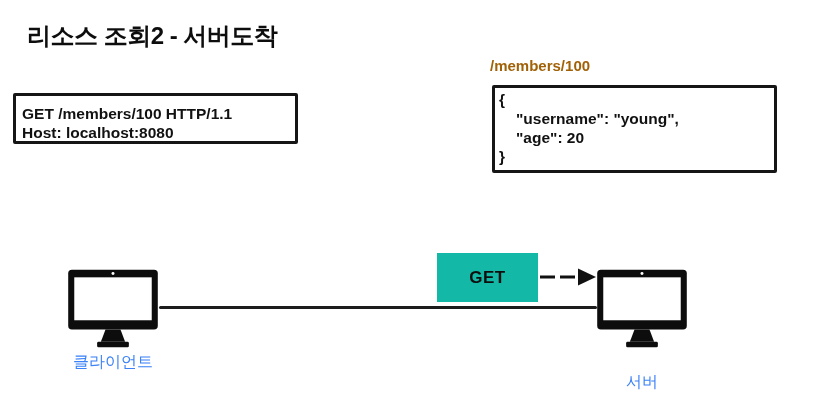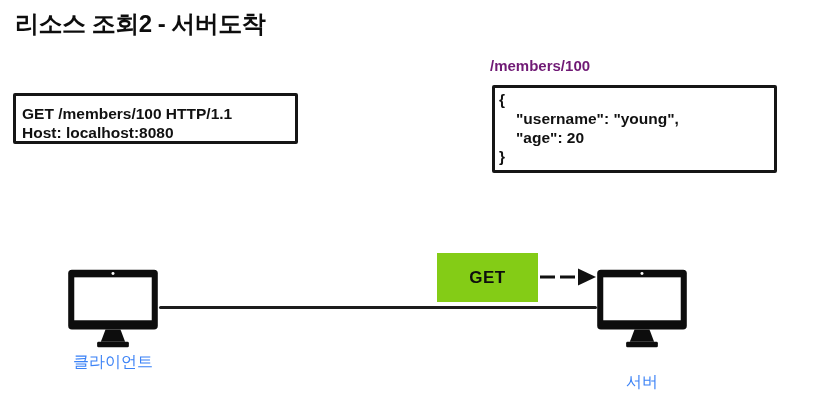--- a/index.html
+++ b/index.html
@@ -12,21 +12,21 @@
     position: relative;
     width: 814px;
     height: 405px;
     background: #ffffff;
     overflow: hidden;
   }
   .title {
     position: absolute;
     left: 15px;
     top: 8px;
-    margin: 0;
+    margin: 12px;
     font-size: 24px;
     font-weight: 700;
     color: #0d0d0d;
     letter-spacing: -0.5px;
     white-space: nowrap;
   }
   .box {
     position: absolute;
     border: 3px solid #161616;
     border-radius: 2px;
@@ -44,21 +44,21 @@
     width: 285px;
     height: 51px;
     padding: 8px 6px;
   }
   .response-label {
     position: absolute;
     left: 490px;
     top: 57px;
     font-size: 15px;
     font-weight: 700;
-    color: #701a75;
+    color: #a16207;
     white-space: nowrap;
   }
   .response-box {
     left: 492px;
     top: 85px;
     width: 285px;
     height: 88px;
     padding: 2px 4px;
   }
   .json-line.indent {
@@ -130,21 +130,21 @@
   <div class="response-label">/members/100</div>
   <div class="box response-box">
     <div class="json-line">{</div>
     <div class="json-line indent">"username": "young",</div>
     <div class="json-line indent">"age": 20</div>
     <div class="json-line">}</div>
   </div>
 
   <div class="connection-line"></div>
 
-  <div class="get-box" style="background: #84cc16; justify-content: center;">
+  <div class="get-box" style="background: #14b8a6; justify-content: center;">
     <span>GET</span>
   </div>
 
   <svg class="arrow-svg" viewBox="0 0 58 22">
     <line x1="1" y1="11" x2="40" y2="11" stroke="#111111" stroke-width="3.2" stroke-dasharray="15 5"></line>
     <polygon points="39,2.5 57,11 39,19.5" fill="#111111"></polygon>
   </svg>
 
   <svg class="computer client" viewBox="0 0 100 90">
     <rect x="2" y="2" width="96" height="64" rx="4" fill="#0d0d0d"></rect>

